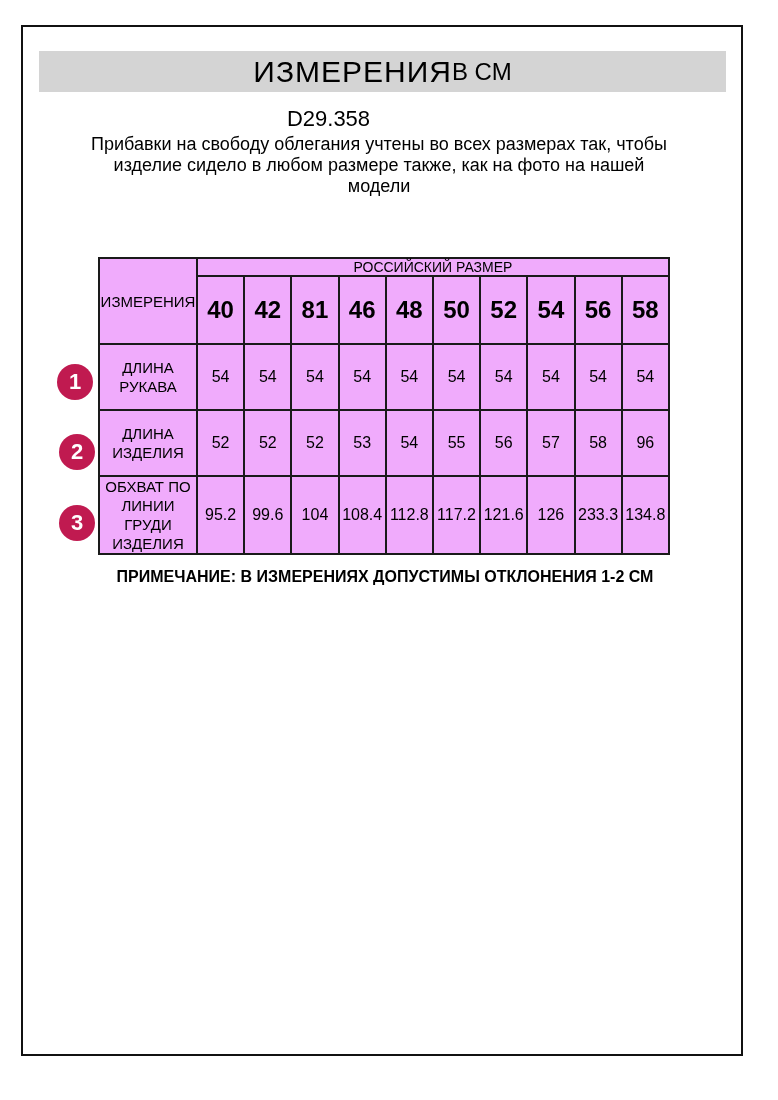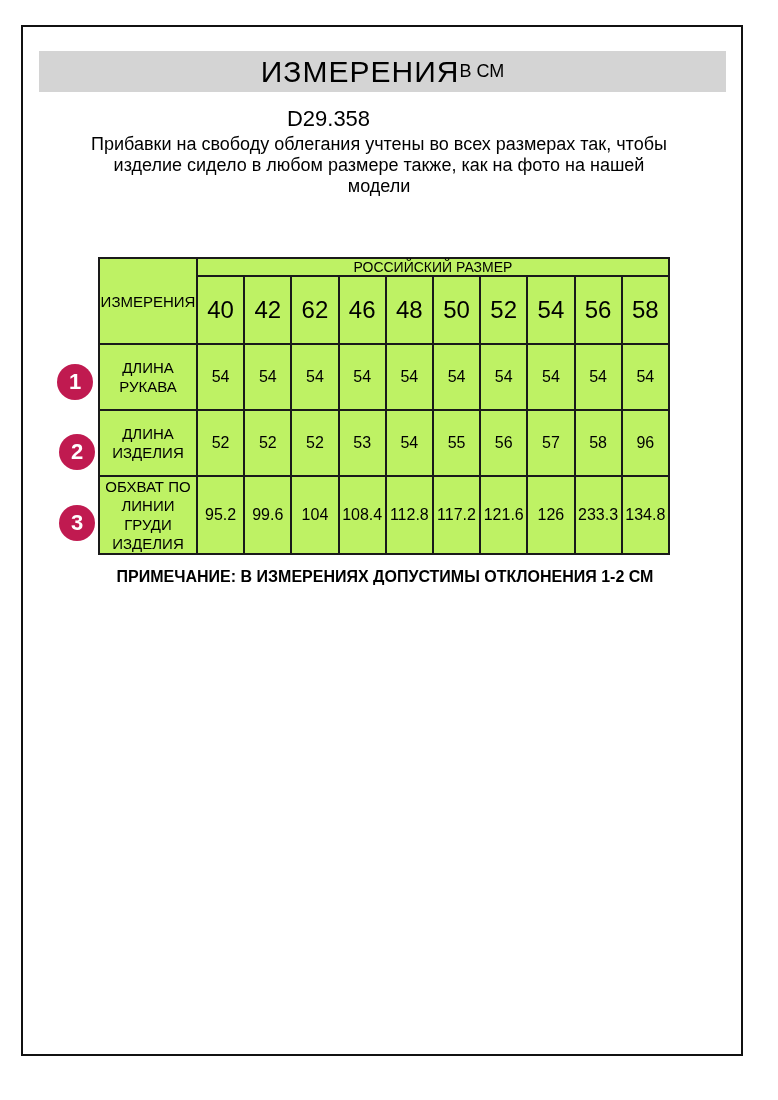--- a/index.html
+++ b/index.html
@@ -23,21 +23,21 @@
     left: 39px; top: 51px;
     width: 687px; height: 41px;
     background: #d4d4d4;
     display: flex;
     align-items: center;
     justify-content: center;
     white-space: nowrap;
   }
   .title-word-1 { font-size: 30px; font-weight: normal; letter-spacing: 1px; }
   .title-word-2 { font-size: 30px; font-weight: bold; letter-spacing: 1px; margin-left: 24px; }
-  .title-unit   { font-size: 18px; font-weight: normal; }
+  .title-unit   { font-size: 24px; font-weight: normal; }
   .model-code {
     position: absolute;
     left: 0; top: 106px;
     width: 657px;
     text-align: center;
     font-size: 22px;
   }
   .description {
     position: absolute;
     left: 84px; top: 134px;
@@ -50,25 +50,25 @@
     position: absolute;
     left: 98px; top: 257px;
     border-collapse: collapse;
     table-layout: fixed;
   }
   table.size-table td {
     border: 2px solid #1a1a1a;
     text-align: center;
     vertical-align: middle;
     padding: 0;
-    background: #bef264;
+    background: #f0abfc;
   }
   td.corner-header { font-size: 15px; }
   td.group-header  { font-size: 14px; height: 16px; }
-  tr.sizes-row td  { font-size: 24px; font-weight: normal; height: 66px; }
+  tr.sizes-row td  { font-size: 24px; font-weight: bold; height: 66px; }
   td.row-label     { font-size: 15px; line-height: 19px; padding: 2px 4px; }
   td.cell-value    { font-size: 16px; }
   tr.data-row-1 td, tr.data-row-2 td { height: 64px; }
   tr.data-row-3 td { height: 62px; }
   .marker {
     position: absolute;
     width: 36px; height: 36px;
     border-radius: 50%;
     background: #c01a50;
     color: #ffffff;
@@ -119,21 +119,21 @@
       <col style="width:47.2px">
   </colgroup>
   <tbody>
     <tr>
       <td rowspan="2" class="corner-header">ИЗМЕРЕНИЯ</td>
       <td colspan="10" class="group-header">РОССИЙСКИЙ РАЗМЕР</td>
     </tr>
     <tr class="sizes-row">
       <td>40</td>
       <td>42</td>
-      <td>62</td>
+      <td>81</td>
       <td>46</td>
       <td>48</td>
       <td>50</td>
       <td>52</td>
       <td>54</td>
       <td>56</td>
       <td>58</td>
     </tr>
     <tr class="data-row-1">
       <td class="row-label">ДЛИНА РУКАВА</td>

